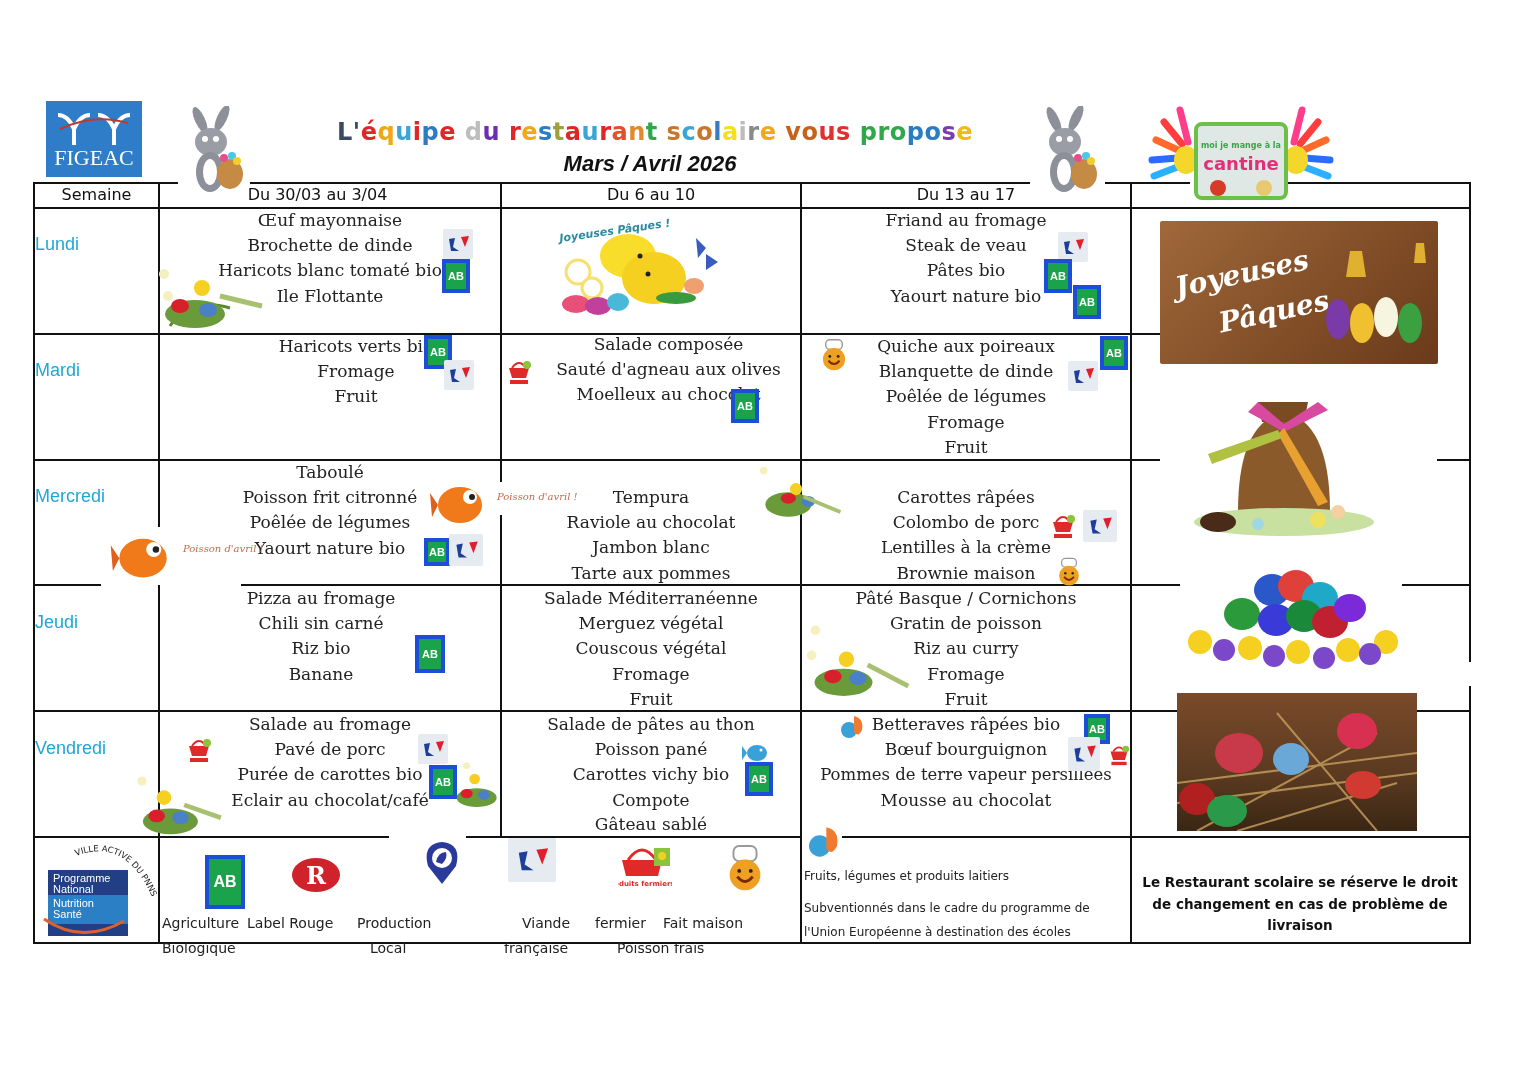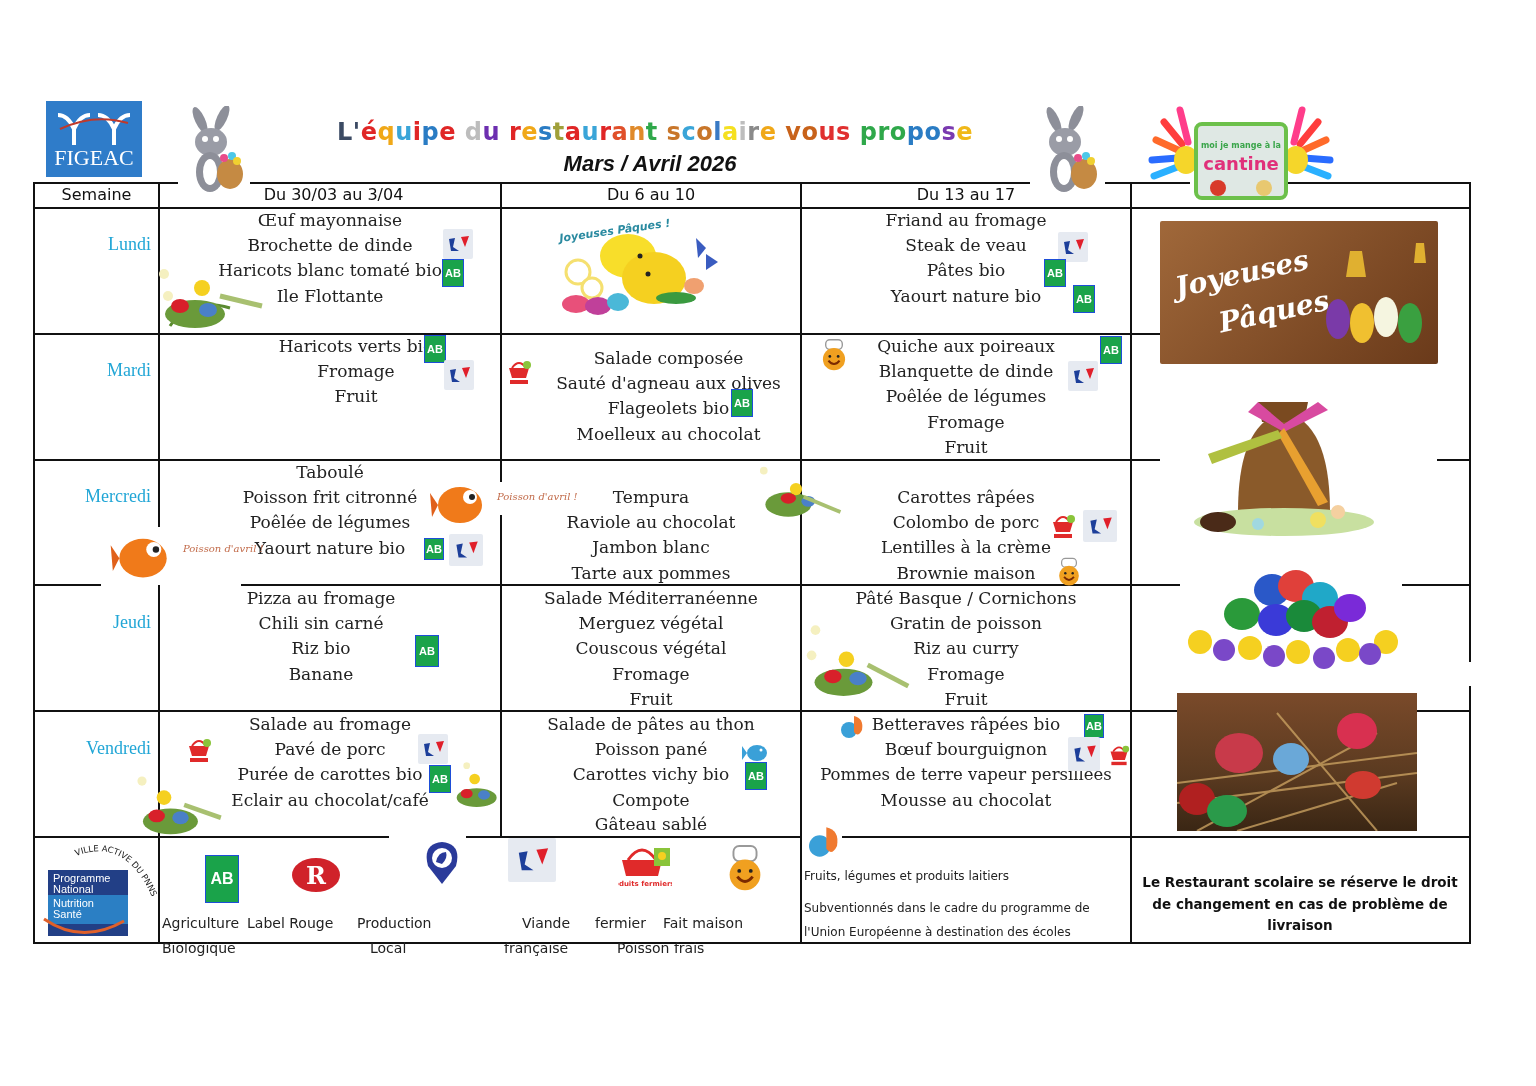--- a/index.html
+++ b/index.html
@@ -8,25 +8,25 @@
   
   .logo-figeac { left:46px; top:101px; width:96px; height:76px; background:#2f7cc9; color:#fff; }
   .logo-figeac .arches { position:absolute; left:10px; top:10px; width:76px; height:36px; }
   .logo-figeac .name { position:absolute; left:0; right:0; bottom:6px; text-align:center; font-family:"Liberation Serif", serif; font-size:22px; letter-spacing:0px; }
   .bunny { width:70px; height:92px; }
   .title { left:330px; top:118px; width:650px; text-align:center; font-family:"DejaVu Sans", sans-serif; font-weight:bold; font-size:24px; letter-spacing:0.5px; white-space:nowrap; }
   .subtitle { left:520px; top:151px; width:260px; text-align:center; font-family:"Liberation Sans", sans-serif; font-weight:bold; font-style:italic; font-size:22px; color:#111; }
   .cantine { left:1146px; top:100px; width:190px; height:100px; }
   .hline { position:absolute; height:2px; background:#111; }
   .vline { position:absolute; width:2px; background:#111; }
-  .day { position:absolute; left:35px; width:116px; text-align:right; color:#21a6d6; font-size:18px; font-family:Liberation Serif, serif; }
+  .day { position:absolute; left:35px; width:116px; text-align:left; color:#21a6d6; font-size:18px; font-family:Liberation Sans, sans-serif; }
   .weekhdr { position:absolute; top:185px; height:22px; text-align:center; font-size:16px; font-family:"DejaVu Sans", sans-serif; color:#111; }
   .cell { position:absolute; text-align:center; font-family:"DejaVu Serif", serif; font-size:17px; line-height:25.2px; color:#222; white-space:nowrap; }
   
-  .ab { position:absolute; width:20px; height:26px; background:#1aa34a; color:#fff; font-size:11px; font-weight:bold; text-align:center; line-height:26px; font-family:"Liberation Sans", sans-serif; border:1px solid #1d4ed8; }
+  .ab { position:absolute; width:20px; height:26px; background:#1aa34a; color:#fff; font-size:11px; font-weight:bold; text-align:center; line-height:26px; font-family:"Liberation Sans", sans-serif; border:4px solid #1d4ed8; }
   .vf { position:absolute; width:30px; height:30px; background:#e6eaf1; border-radius:2px; }
   .pf { position:absolute; width:26px; height:28px; }
   .fm { position:absolute; width:26px; height:26px; }
   .eu { position:absolute; width:30px; height:30px; }
   .fish { position:absolute; width:28px; height:22px; }
   .deco { position:absolute; }
   .poisson-txt { position:absolute; font-family:"DejaVu Serif", serif; font-style:italic; font-size:10px; color:#c26b4a; line-height:12px; }
   
   .leg { position:absolute; font-size:14px; font-family:"DejaVu Sans", sans-serif; color:#222; white-space:nowrap;margin-top:16px; }
   .legsmall { position:absolute; font-size:12px; font-family:"DejaVu Sans", sans-serif; color:#222; white-space:nowrap; }
@@ -130,21 +130,21 @@
   <div class="vline" style="left:500px;top:182px;height:300px;"></div>
   <div class="vline" style="left:500px;top:515px;height:321px;"></div>
   <div class="vline" style="left:800px;top:182px;height:654px;"></div>
   <div class="vline" style="left:800px;top:836px;height:108px;"></div>
   <div class="vline" style="left:1130px;top:182px;height:762px;"></div>
   <div class="vline" style="left:1469px;top:182px;height:480px;"></div>
   <div class="vline" style="left:1469px;top:686px;height:258px;"></div>
 </div>
 
 <div class="weekhdr" style="left:35px;width:123px;">Semaine</div>
-<div class="weekhdr" style="left:160px;width:313px;padding-left:16px;"><span style="position:relative;left:1px;">Du 30/03 au 3/04</span></div>
+<div class="weekhdr" style="left:160px;width:313px;padding-left:0;"><span style="position:relative;left:1px;">Du 30/03 au 3/04</span></div>
 <div class="weekhdr" style="left:502px;width:298px;">Du 6 au 10</div>
 <div class="weekhdr" style="left:802px;width:328px;">Du 13 au 17</div>
 
 <div class="day" style="top:234px;">Lundi</div>
 <div class="day" style="top:360px;">Mardi</div>
 <div class="day" style="top:486px;">Mercredi</div>
 <div class="day" style="top:612px;">Jeudi</div>
 <div class="day" style="top:738px;">Vendredi</div>
 
 <div class="cell" style="left:160px;top:208px;width:340px;">
@@ -188,24 +188,23 @@
     <path d="M140 20 L150 30 L142 40 Z" fill="#3a5cc0"></path>
       <path d="M150 36 L162 44 L150 52 Z" fill="#3a5cc0"></path>
     <ellipse cx="20" cy="86" rx="14" ry="9" fill="#e8507a"></ellipse>
     <ellipse cx="42" cy="88" rx="13" ry="9" fill="#c0409a"></ellipse>
     <ellipse cx="62" cy="84" rx="11" ry="9" fill="#4ab8d8"></ellipse>
     <ellipse cx="138" cy="68" rx="10" ry="8" fill="#f0a070"></ellipse>
     <ellipse cx="120" cy="80" rx="20" ry="6" fill="#3a9a40"></ellipse>
     <text x="4" y="24" font-size="11" font-weight="bold" font-style="italic" fill="#2a8aa0" font-family="DejaVu Sans, sans-serif" transform="rotate(-8 4 24)">Joyeuses Pâques !</text>
   </svg>
 </div>
-<div class="cell" style="left:502px;top:346px;width:333px;">
+<div class="cell" style="left:502px;top:332px;width:333px;">
   <div>Salade composée</div>
   <div>Sauté d'agneau aux olives</div>
-  <div>Flageolets bio</div>
   <div>Moelleux au chocolat</div>
 </div>
 <div class="cell" style="left:502px;top:485px;width:298px;">
   <div>Tempura</div>
   <div>Raviole au chocolat</div>
   <div>Jambon blanc</div>
   <div>Tarte aux pommes</div>
 </div>
 <div class="cell" style="left:502px;top:586px;width:298px;">
   <div>Salade Méditerranéenne</div>

